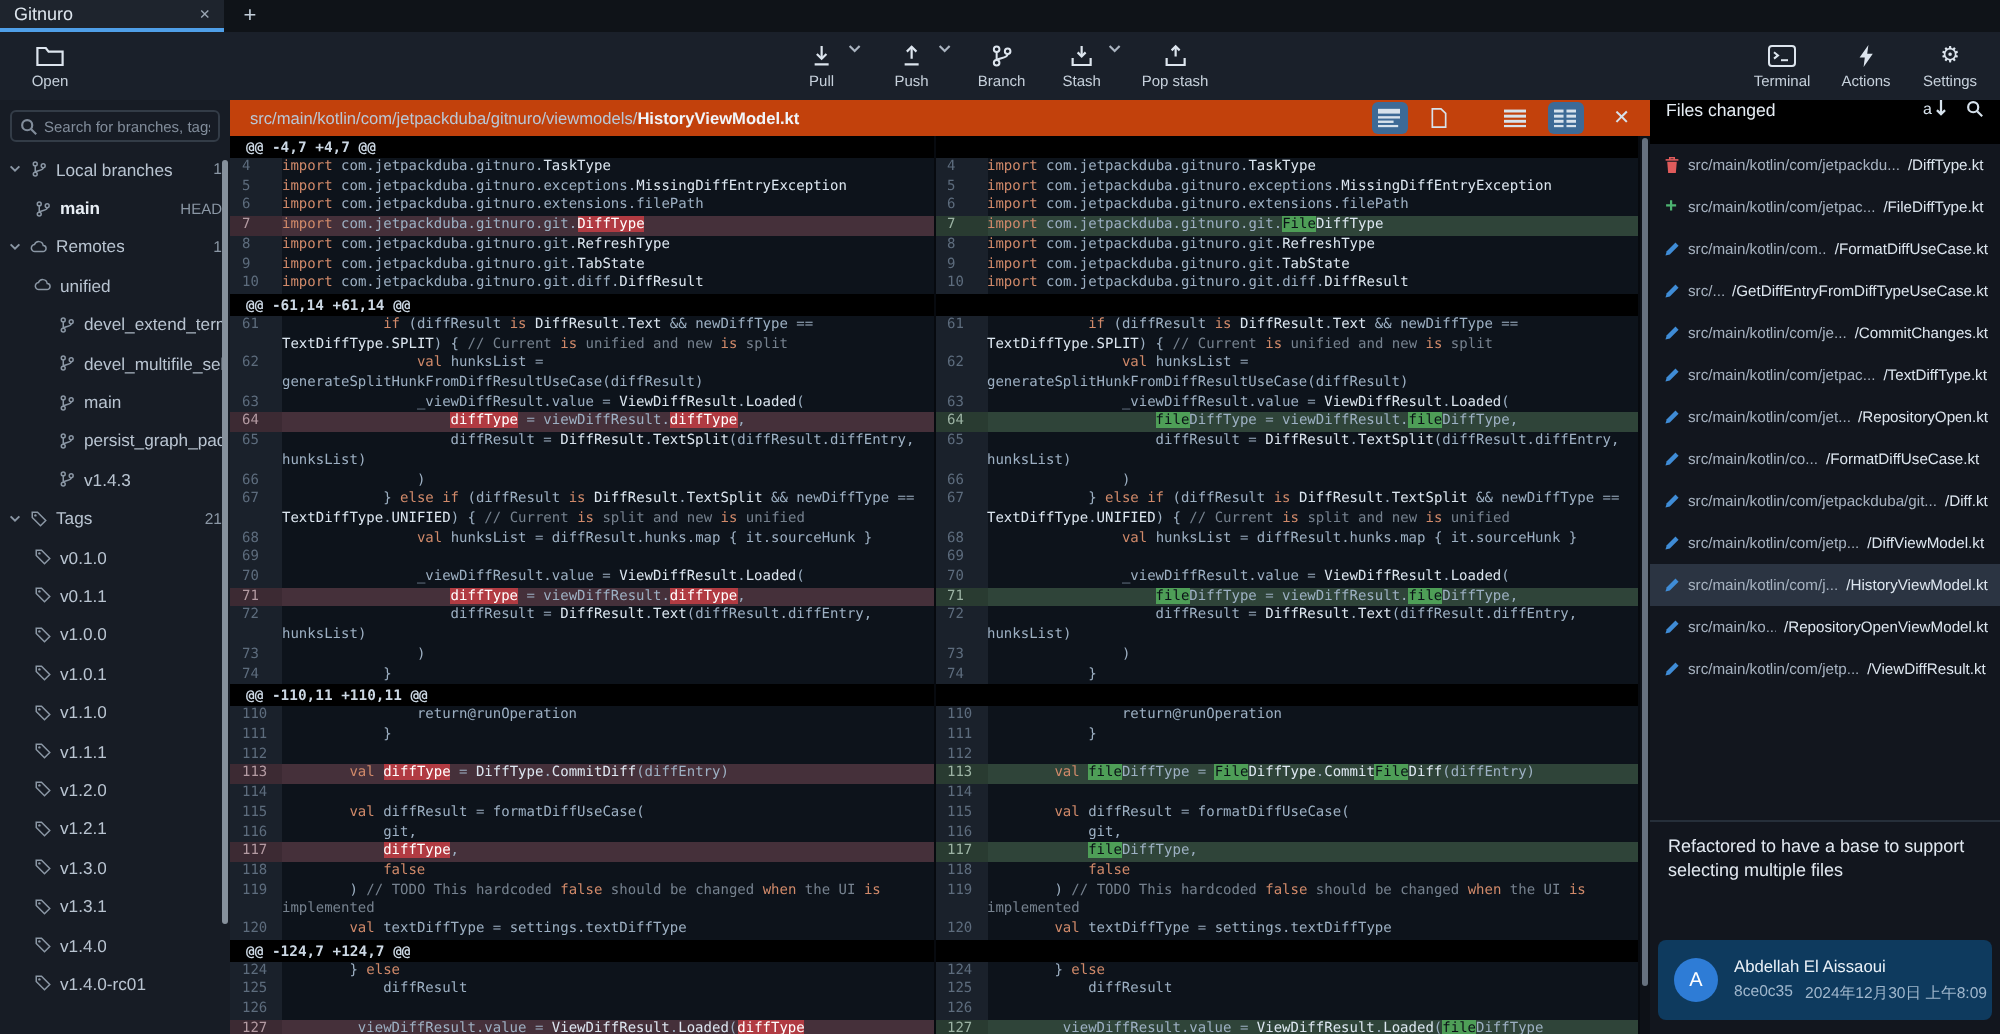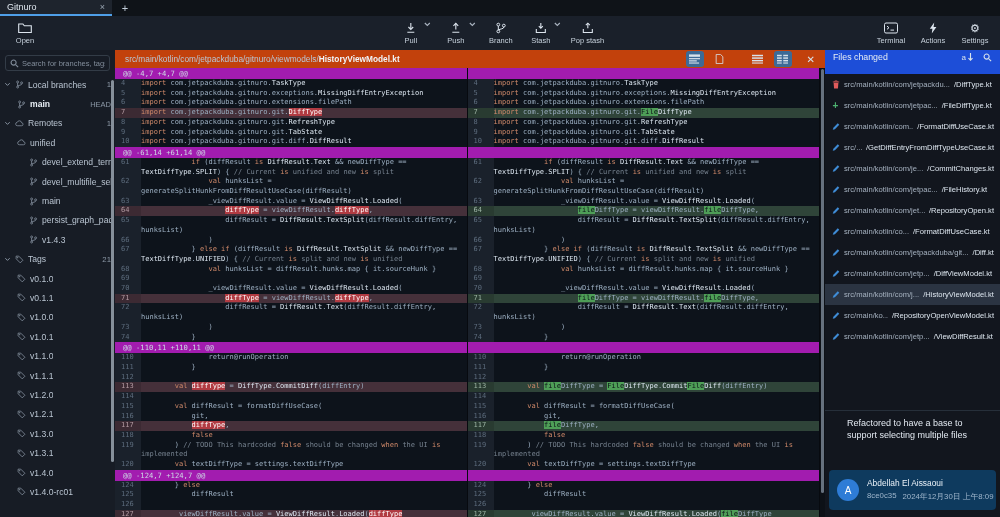--- a/index.html
+++ b/index.html
@@ -47,52 +47,52 @@
 .dfile{font-size:8.3px;color:#f0f5fa;font-weight:bold;white-space:nowrap}
 .dh-icons{margin-left:auto;display:flex;align-items:center;gap:7px}
 .dh-ic{width:18px;height:16px;display:flex;align-items:center;justify-content:center;border-radius:3px;color:#d7e2ec}
 .dh-ic.sel{background:#3d6a96}
 .dh-ic svg{width:11px;height:10px}
 .dh-gap{width:6px}
 .dh-close{font-size:10px;color:#d7e2ec;margin-left:8px}
 .diffbody{flex:1;display:flex;background:#0d131b;overflow:hidden;position:relative}
 .pane{flex:1;overflow:hidden;border-right:1px solid #070a0f;font-family:"DejaVu Sans Mono",monospace;font-size:7px;line-height:9.7px}
 .pane:last-of-type{border-right:0}
-.hrow{background:#a21caf;color:#ccd8e4;font-weight:normal;padding:1px 16px 1px 8px;font-size:7.2px;line-height:9px;min-height:11px}
+.hrow{background:#000000;color:#ccd8e4;font-weight:bold;padding:1px 16px 1px 8px;font-size:7.2px;line-height:9px;min-height:11px}
 .drow{display:flex;min-height:9.7px}
 .drow .ln{flex:none;width:26px;background:#1a212b;color:#5d6c7d;padding-left:6px}
 .drow .codeln{flex:1;white-space:pre-wrap;word-break:break-word;color:#9db0c3;padding-right:2px}
 .drow.d{background:#45303a}
 .drow.d .ln{background:#3c2a33;color:#b39aa2}
 .drow.a{background:#2f4439}
 .drow.a .ln{background:#293b31;color:#9cb3a4}
 .kw{color:#d18a6a}
 .ty{color:#dce6f0}
 .id{color:#9db0c3}
 .cm{color:#76828f}
 .d .whl{background:#b13b42;color:#fff}
 .a .whl{background:#4e9e57;color:#0a1016}
 .dscroll{flex:none;width:5px;background:#0d1117;position:relative}
 .dthumb{position:absolute;top:1px;left:1px;width:3px;height:424px;background:#66717e;border-radius:2px}
 
 .rpanel{width:175px;background:#12161e;flex:none;display:flex;flex-direction:column;overflow:hidden}
-.fheader{height:22px;background:#1d4ed8;display:flex;align-items:flex-end;padding:12px 8px;gap:8px;flex:none}
+.fheader{height:22px;background:#000000;display:flex;align-items:flex-start;padding:0 8px;gap:8px;flex:none}
 .ftitle{font-size:8.8px;color:#e6edf4;flex:1}
 .fh-ic{display:flex;align-items:center;color:#d7e2ec;font-size:8px}
 .fh-ic svg{width:9px;height:9px}
 .filelist{flex:none}
 .frow{height:21px;display:flex;align-items:center;gap:4px;padding:0 6px;overflow:hidden;white-space:nowrap}
 .frow.sel{background:#2b3442}
 .fic{flex:none;width:9px;display:flex;align-items:center;justify-content:center}
 .fic svg{width:8px;height:9px}
 .fic.add{color:#4db371;font-size:10px;font-weight:bold}
 .fprefix{font-size:7.6px;color:#a6b2c0;overflow:hidden}
 .fname{font-size:7.6px;color:#dde6ef;font-weight:normal}
 .rspacer{flex:1}
-.msg{border-top:1px solid #262f3a;padding:7px 22px;font-size:9px;line-height:11.5px;color:#e2e9f1;flex:none}
+.msg{border-top:1px solid #262f3a;padding:7px 9px;font-size:9px;line-height:11.5px;color:#e2e9f1;flex:none}
 .msgspacer{height:22px}
 .acard{margin:0 4px 7px 4px;background:#0e3a5e;border-radius:4px;padding:8px 8px;display:flex;align-items:center;gap:8px;flex:none}
 .avatar{width:22px;height:22px;border-radius:50%;background:#2e7cd6;color:#fff;display:flex;align-items:center;justify-content:center;font-size:10px;flex:none}
 .ainfo{min-width:0;flex:1}
 .aname{font-size:8.4px;font-weight:normal;color:#eaf1f8;white-space:nowrap;overflow:hidden}
 .arow2{display:flex;justify-content:space-between;gap:6px;margin-top:3px}
 .ahash{font-size:7.8px;color:#9fb6cc}
 .adate{font-size:7.8px;color:#9fb6cc;white-space:nowrap}
 svg{display:block}
 </style>
@@ -869,21 +869,21 @@
           <span class="fprefix">src/main/kotlin/com/je...</span>
           <span class="fname">/CommitChanges.kt</span>
         </div>
         <div class="frow">
           <span class="fic" style="color: rgb(63, 140, 214);">
             <svg viewBox="0 0 11 11">
               <path d="M1 10l.9-2.9 6-6L10 3.2l-6 6z" fill="currentColor"></path>
             </svg>
           </span>
           <span class="fprefix">src/main/kotlin/com/jetpac...</span>
-          <span class="fname">/FileHistory.kt</span>
+          <span class="fname">/TextDiffType.kt</span>
         </div>
         <div class="frow">
           <span class="fic" style="color: rgb(63, 140, 214);">
             <svg viewBox="0 0 11 11">
               <path d="M1 10l.9-2.9 6-6L10 3.2l-6 6z" fill="currentColor"></path>
             </svg>
           </span>
           <span class="fprefix">src/main/kotlin/com/jet...</span>
           <span class="fname">/RepositoryOpen.kt</span>
         </div>

